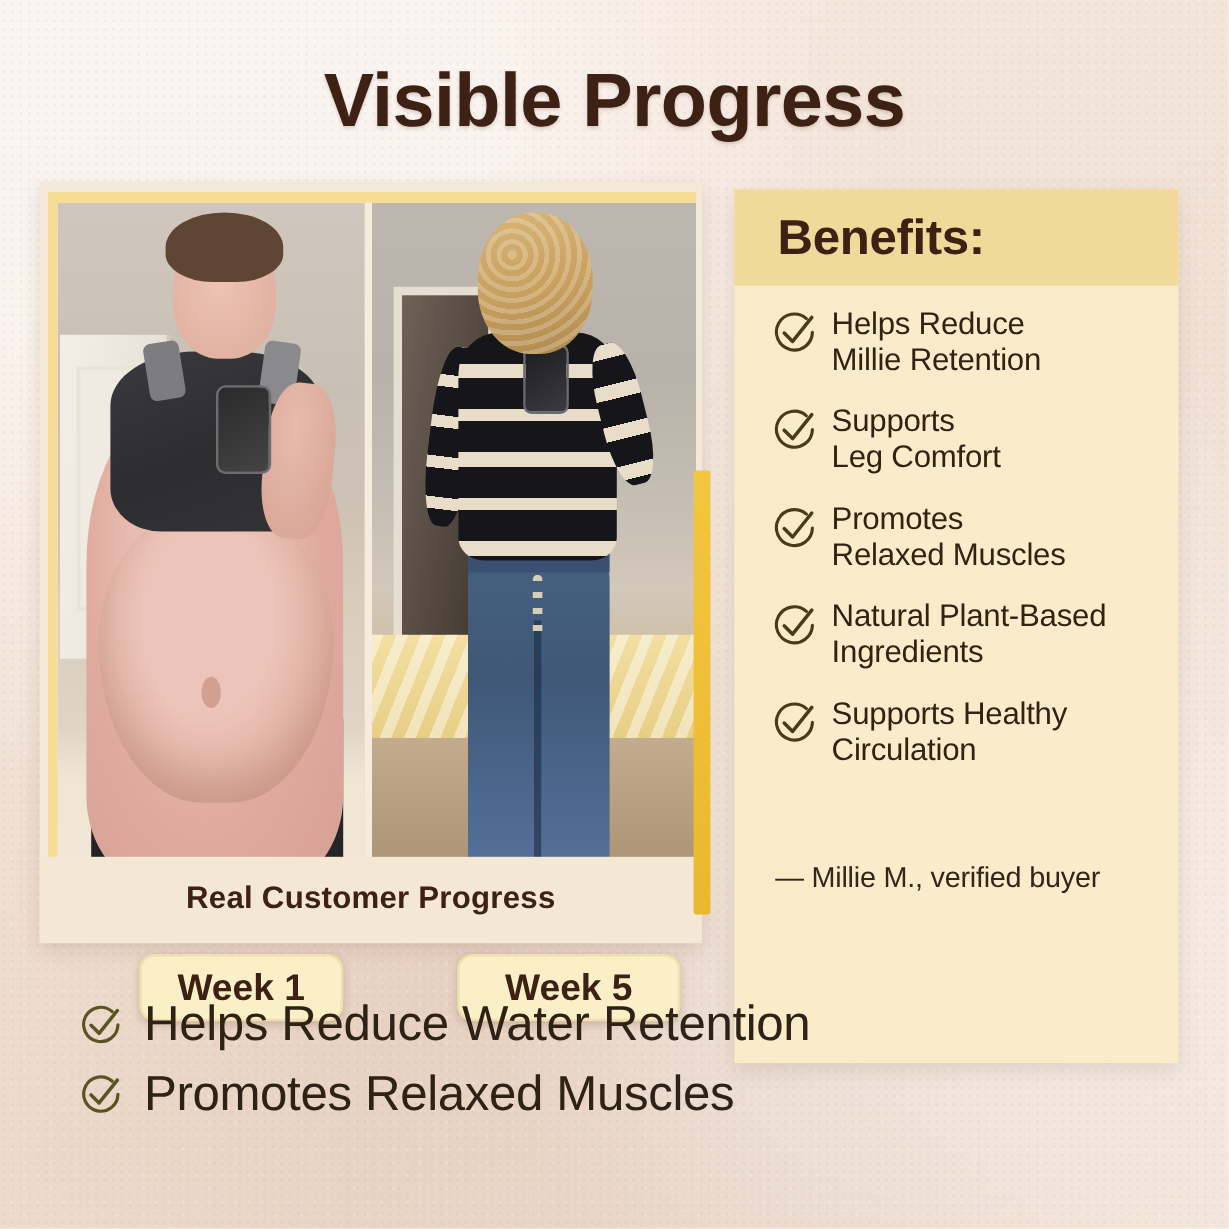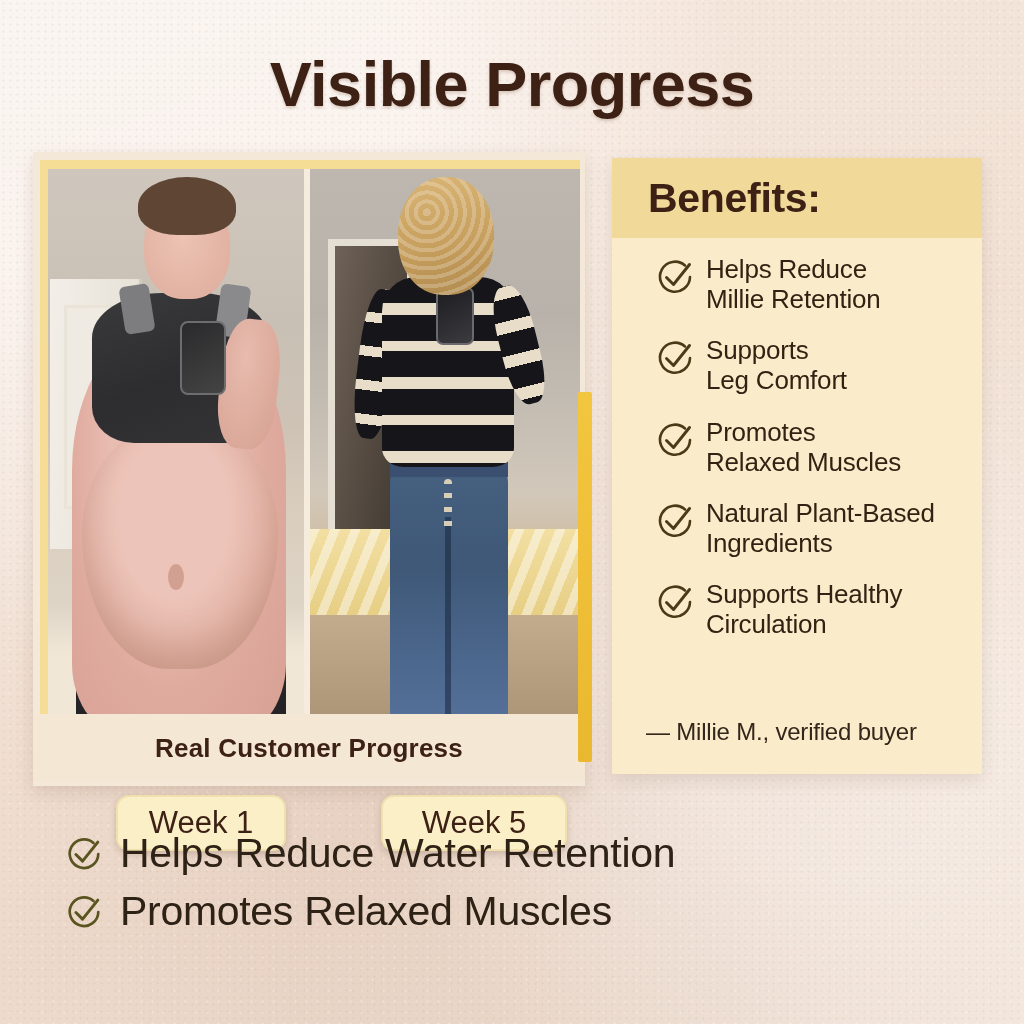--- a/index.html
+++ b/index.html
@@ -230,21 +230,21 @@
   }
 
   
   .week-pill{
     position:absolute;
     background:#fbefc8;
     border:2px solid #efe0ae;
     border-radius:13px;
     color:#3d2115;
     font-size:31px;
-    font-weight:normal;
+    font-weight:bold;
     text-align:center;
     line-height:52px;
     box-shadow:0 3px 7px rgba(90,60,40,.22);
   }
   #week-1{ left:83px; top:643px; width:170px; height:56px; }
   #week-5{ left:348px; top:643px; width:186px; height:56px; }
 
   
   #caption{
     position:absolute; left:33px; top:714px;
@@ -262,38 +262,38 @@
     left:578px; top:392px;
     width:14px; height:370px;
     background:linear-gradient(180deg,#f3c63f,#eab82f);
     border-radius:2px;
   }
 
   
   #benefits-panel{
     position:absolute;
     left:612px; top:158px;
-    width:370px; height:616px;
+    width:370px; height:728px;
     background:#faecca;
     box-shadow:0 6px 16px rgba(120,85,60,.16);
   }
   #benefits-header{
     position:absolute; left:0; top:0; width:100%; height:80px;
     background:#f1d999;
     display:flex; align-items:center;
   }
   #benefits-header h2{
     margin-left:36px;
     font-size:41px;
     font-weight:bold;
     color:#3d2115;
     letter-spacing:-0.3px;
   }
   #benefits-list{
-    position:absolute; left:16px; top:96px; width:100%;
+    position:absolute; left:3px; top:96px; width:100%;
     padding:0 18px 0 26px;
   }
   .benefit-row{
     display:flex;
     align-items:flex-start;
     margin-bottom:21px;
   }
   .benefit-row .check{ flex:0 0 46px; margin-top:2px; }
   .benefit-row .label{
     font-size:26px;

